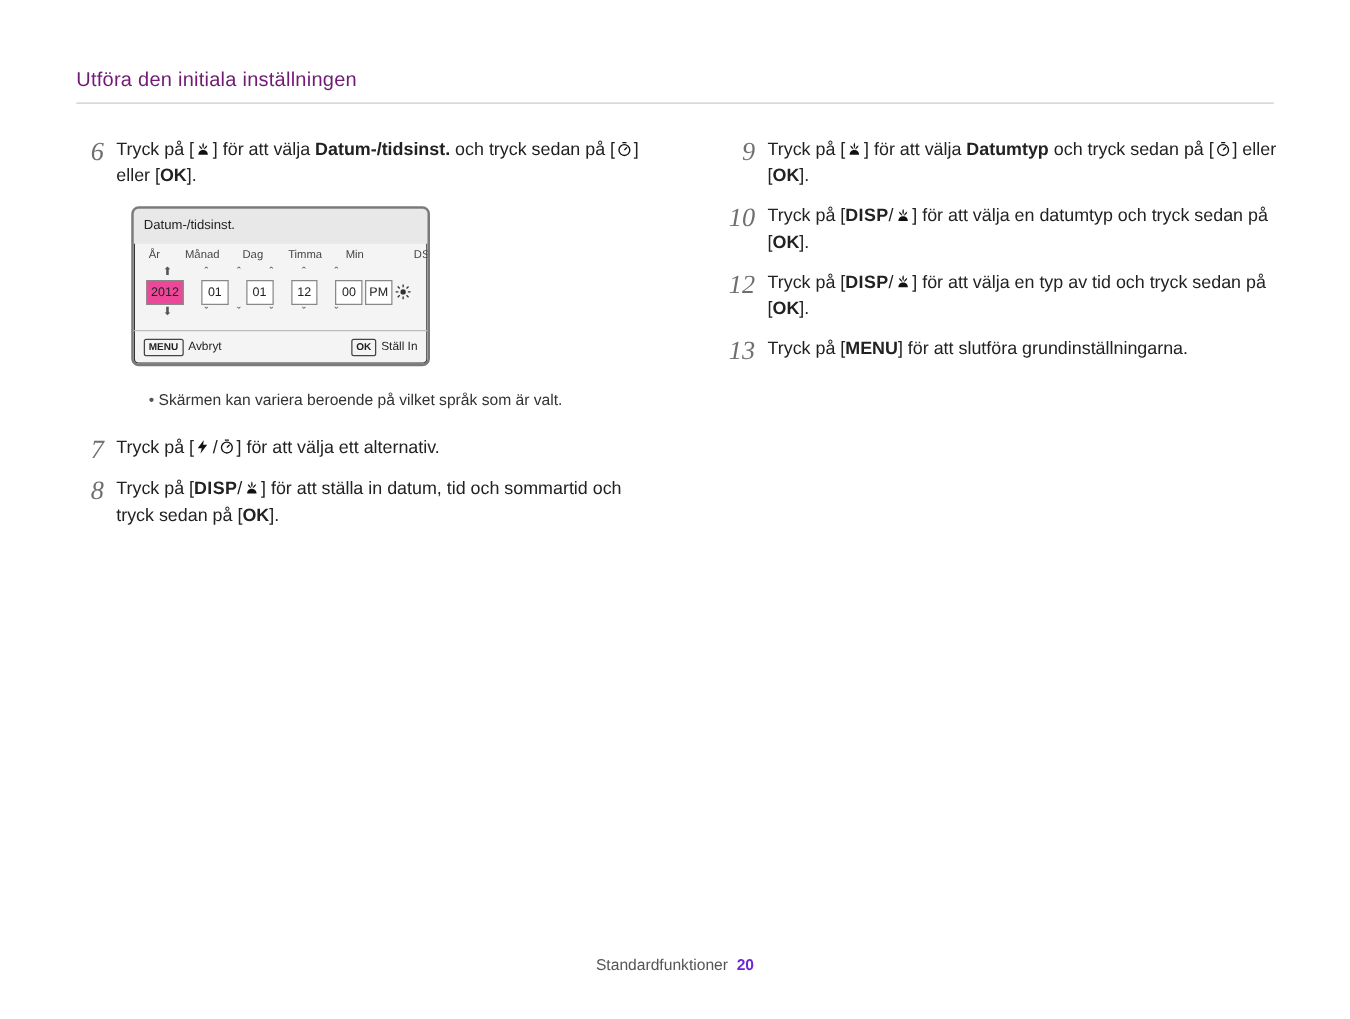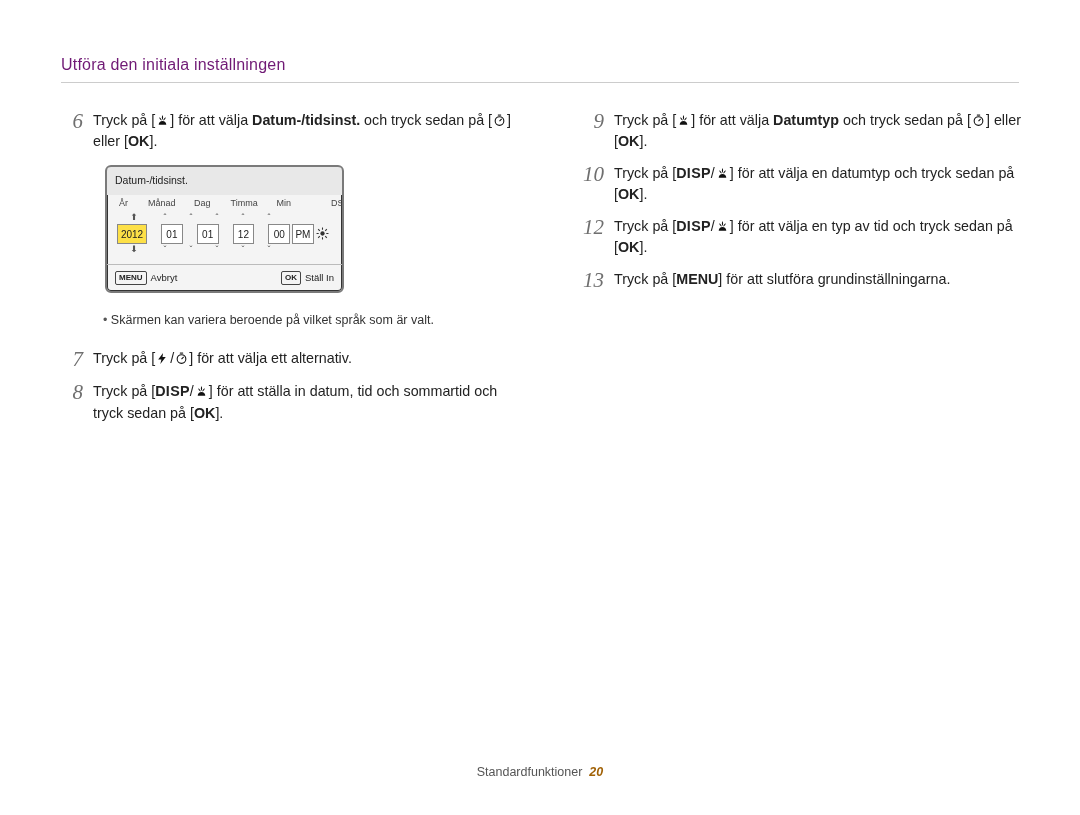--- a/index.html
+++ b/index.html
@@ -23,34 +23,34 @@
   .menu { font-weight:700; }
 
   
   .lcd { width:235px; margin:12px 0 18px 44px; border:2px solid #7a7a7a; border-radius:6px; background:#f4f4f4; box-shadow:0 0 0 1px #333 inset; overflow:hidden; font-size:10px; color:#222; }
   .lcd-title { padding:6px 8px 6px 8px; background:#e8e8e8; font-size:10.5px; }
   .lcd-labels { display:flex; padding:2px 8px 2px 12px; font-size:9px; color:#444;gap:20px; }
   .lcd-labels span { text-align:center; }
   .lbl-yr{width:36px;} .lbl-mo{width:26px;} .lbl-da{width:26px;} .lbl-hr{width:26px;} .lbl-mi{width:26px;} .lbl-gap{width:32px;} .lbl-dst{width:26px;}
   .lcd-row { display:flex; align-items:center; padding:0 8px 0 10px; gap:2px; }
   .cell, .cell-sel { height:18px; display:flex; align-items:center; justify-content:center; border:1px solid #888; background:#fff; font-size:10px; }
-  .cell-sel { background:#fde047; }
+  .cell-sel { background:#ec4899; }
   .c-yr{width:34px;} .c-sm{width:24px;margin-left:12px;} .c-pm{width:24px;} .c-dst{width:22px; border:none; background:transparent; font-size:13px; }
   .arrow-row { display:flex; padding:0 8px 0 10px; gap:2px; font-size:9px; color:#555; }
   .arrow-row span { display:flex; align-items:center; justify-content:center; height:12px; }
   .a-yr{width:34px;} .a-sm{width:24px;} .a-pm{width:24px;} .a-dst{width:22px;}
   .lcd-foot { display:flex; justify-content:space-between; align-items:center; padding:6px 8px 6px 8px; border-top:1px solid #bbb; margin-top:8px; font-size:9.5px; }
   .lcd-btn { display:inline-flex; align-items:center; gap:4px; }
   .key { border:1px solid #444; padding:0 3px; font-size:8px; font-weight:700; border-radius:2px; }
 
-  .bullet-note { margin:0 0 18px 42px; font-size:12.5px; color:#333; }
+  .bullet-note { margin:0 0 18px 58px; font-size:12.5px; color:#333; }
   .bullet-note::before { content:"• "; color:#555; }
 
   .footer { position:absolute; bottom:36px; left:0; width:1080px; text-align:center; font-size:12.5px; color:#555; }
-  .footer .pn { font-weight:600; color:#a16207;font-style:italic; }
+  .footer .pn { font-weight:600; color:#6d28d9; }
 
   
   svg.ic { width:13px; height:13px; vertical-align:-2px; }
 </style>
 </head>
 <body>
 
 <div class="page-header">Utföra den initiala inställningen</div>
 <div class="rule"></div>
 

